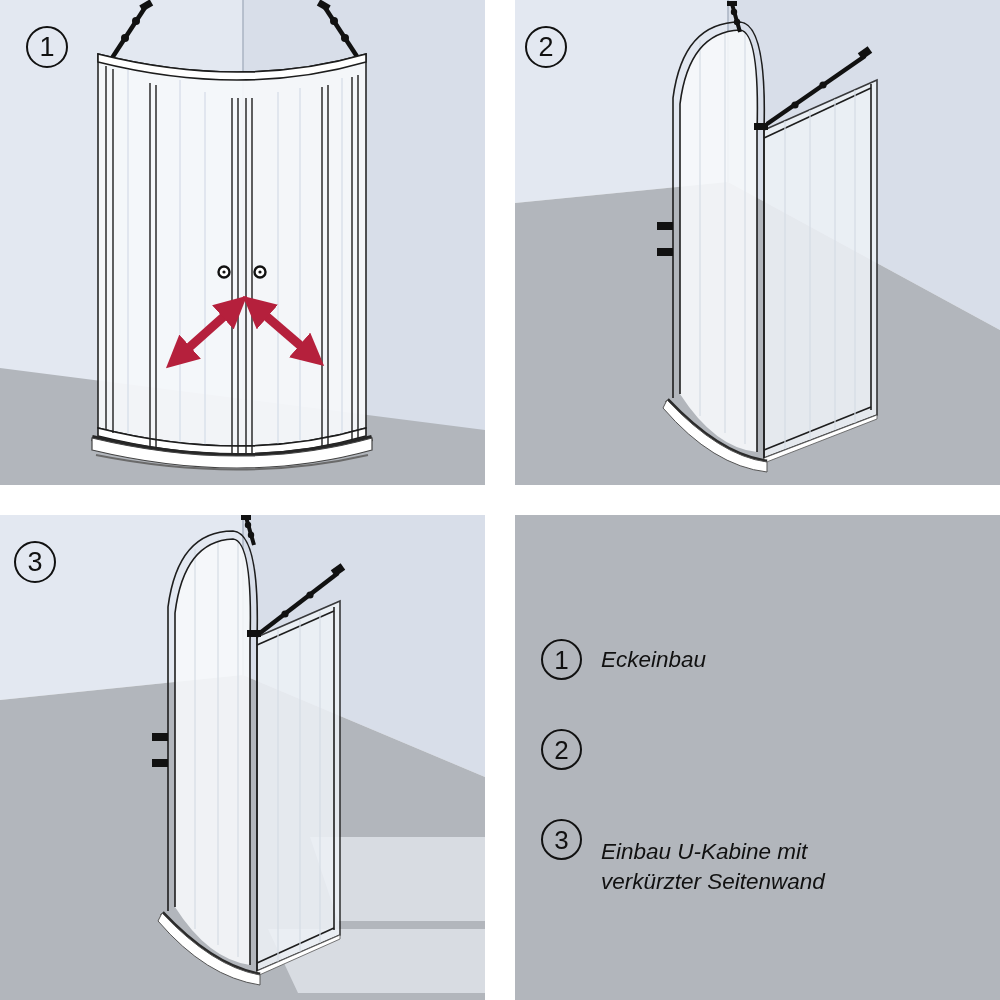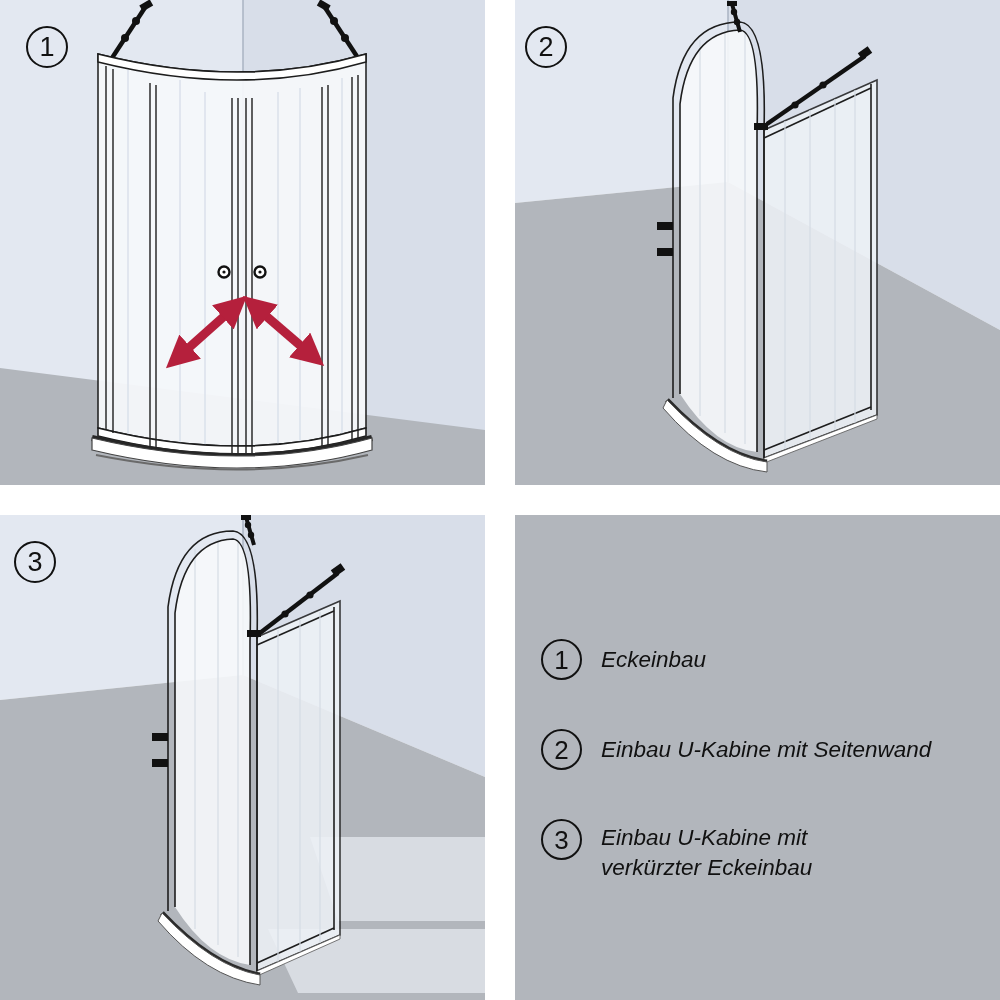--- a/index.html
+++ b/index.html
@@ -22,21 +22,21 @@
   .p2 .badge{left:10px;top:26px;}
   .p3 .badge{left:14px;top:26px;}
   .legend-item{position:absolute;left:26px;display:flex;gap:19px;}
   .li-center{align-items:center;}
   .li-top{align-items:flex-start;}
   .num-circle{
     flex:0 0 auto;width:37px;height:37px;border:2.5px solid #111;border-radius:50%;
     display:flex;align-items:center;justify-content:center;font-size:26px;line-height:1;
   }
   .legend-label{font-size:22.5px;line-height:30px;}
-  .li-top .legend-label{margin-top:4px;}
+  .li-top .legend-label{margin-top:18px;}
   .legend-label span{display:block;font-style:italic;}
   .li-1{top:124px;}
   .li-2{top:214px;}
   .li-3{top:304px;}
   .frame{stroke:var(--frame,#1d1d1d);stroke-width:1.6;fill:none;}
   .streak{stroke:#dde3ec;stroke-width:2;fill:none;opacity:.85;}
   .streak2{stroke:#d5dbe4;stroke-width:1.3;fill:none;opacity:.9;}
   .hw{fill:#111;}
 </style>
 </head>
@@ -268,28 +268,25 @@
         <span>1</span>
       </div>
       <div class="legend-label">
         <span>Eckeinbau</span>
       </div>
     </div>
     <div class="legend-item li-2 li-center">
       <div class="num-circle">
         <span>2</span>
       </div>
-      <div class="legend-label">
-        <span>Einbau U-Kabine mit Seitenwand</span>
-      </div>
     </div>
     <div class="legend-item li-3 li-top">
       <div class="num-circle">
         <span>3</span>
       </div>
       <div class="legend-label">
         <span>Einbau U-Kabine mit</span>
-        <span>verkürzter Eckeinbau</span>
+        <span>verkürzter Seitenwand</span>
       </div>
     </div>
   </section>
 
 </div>
 
 </body></html>

